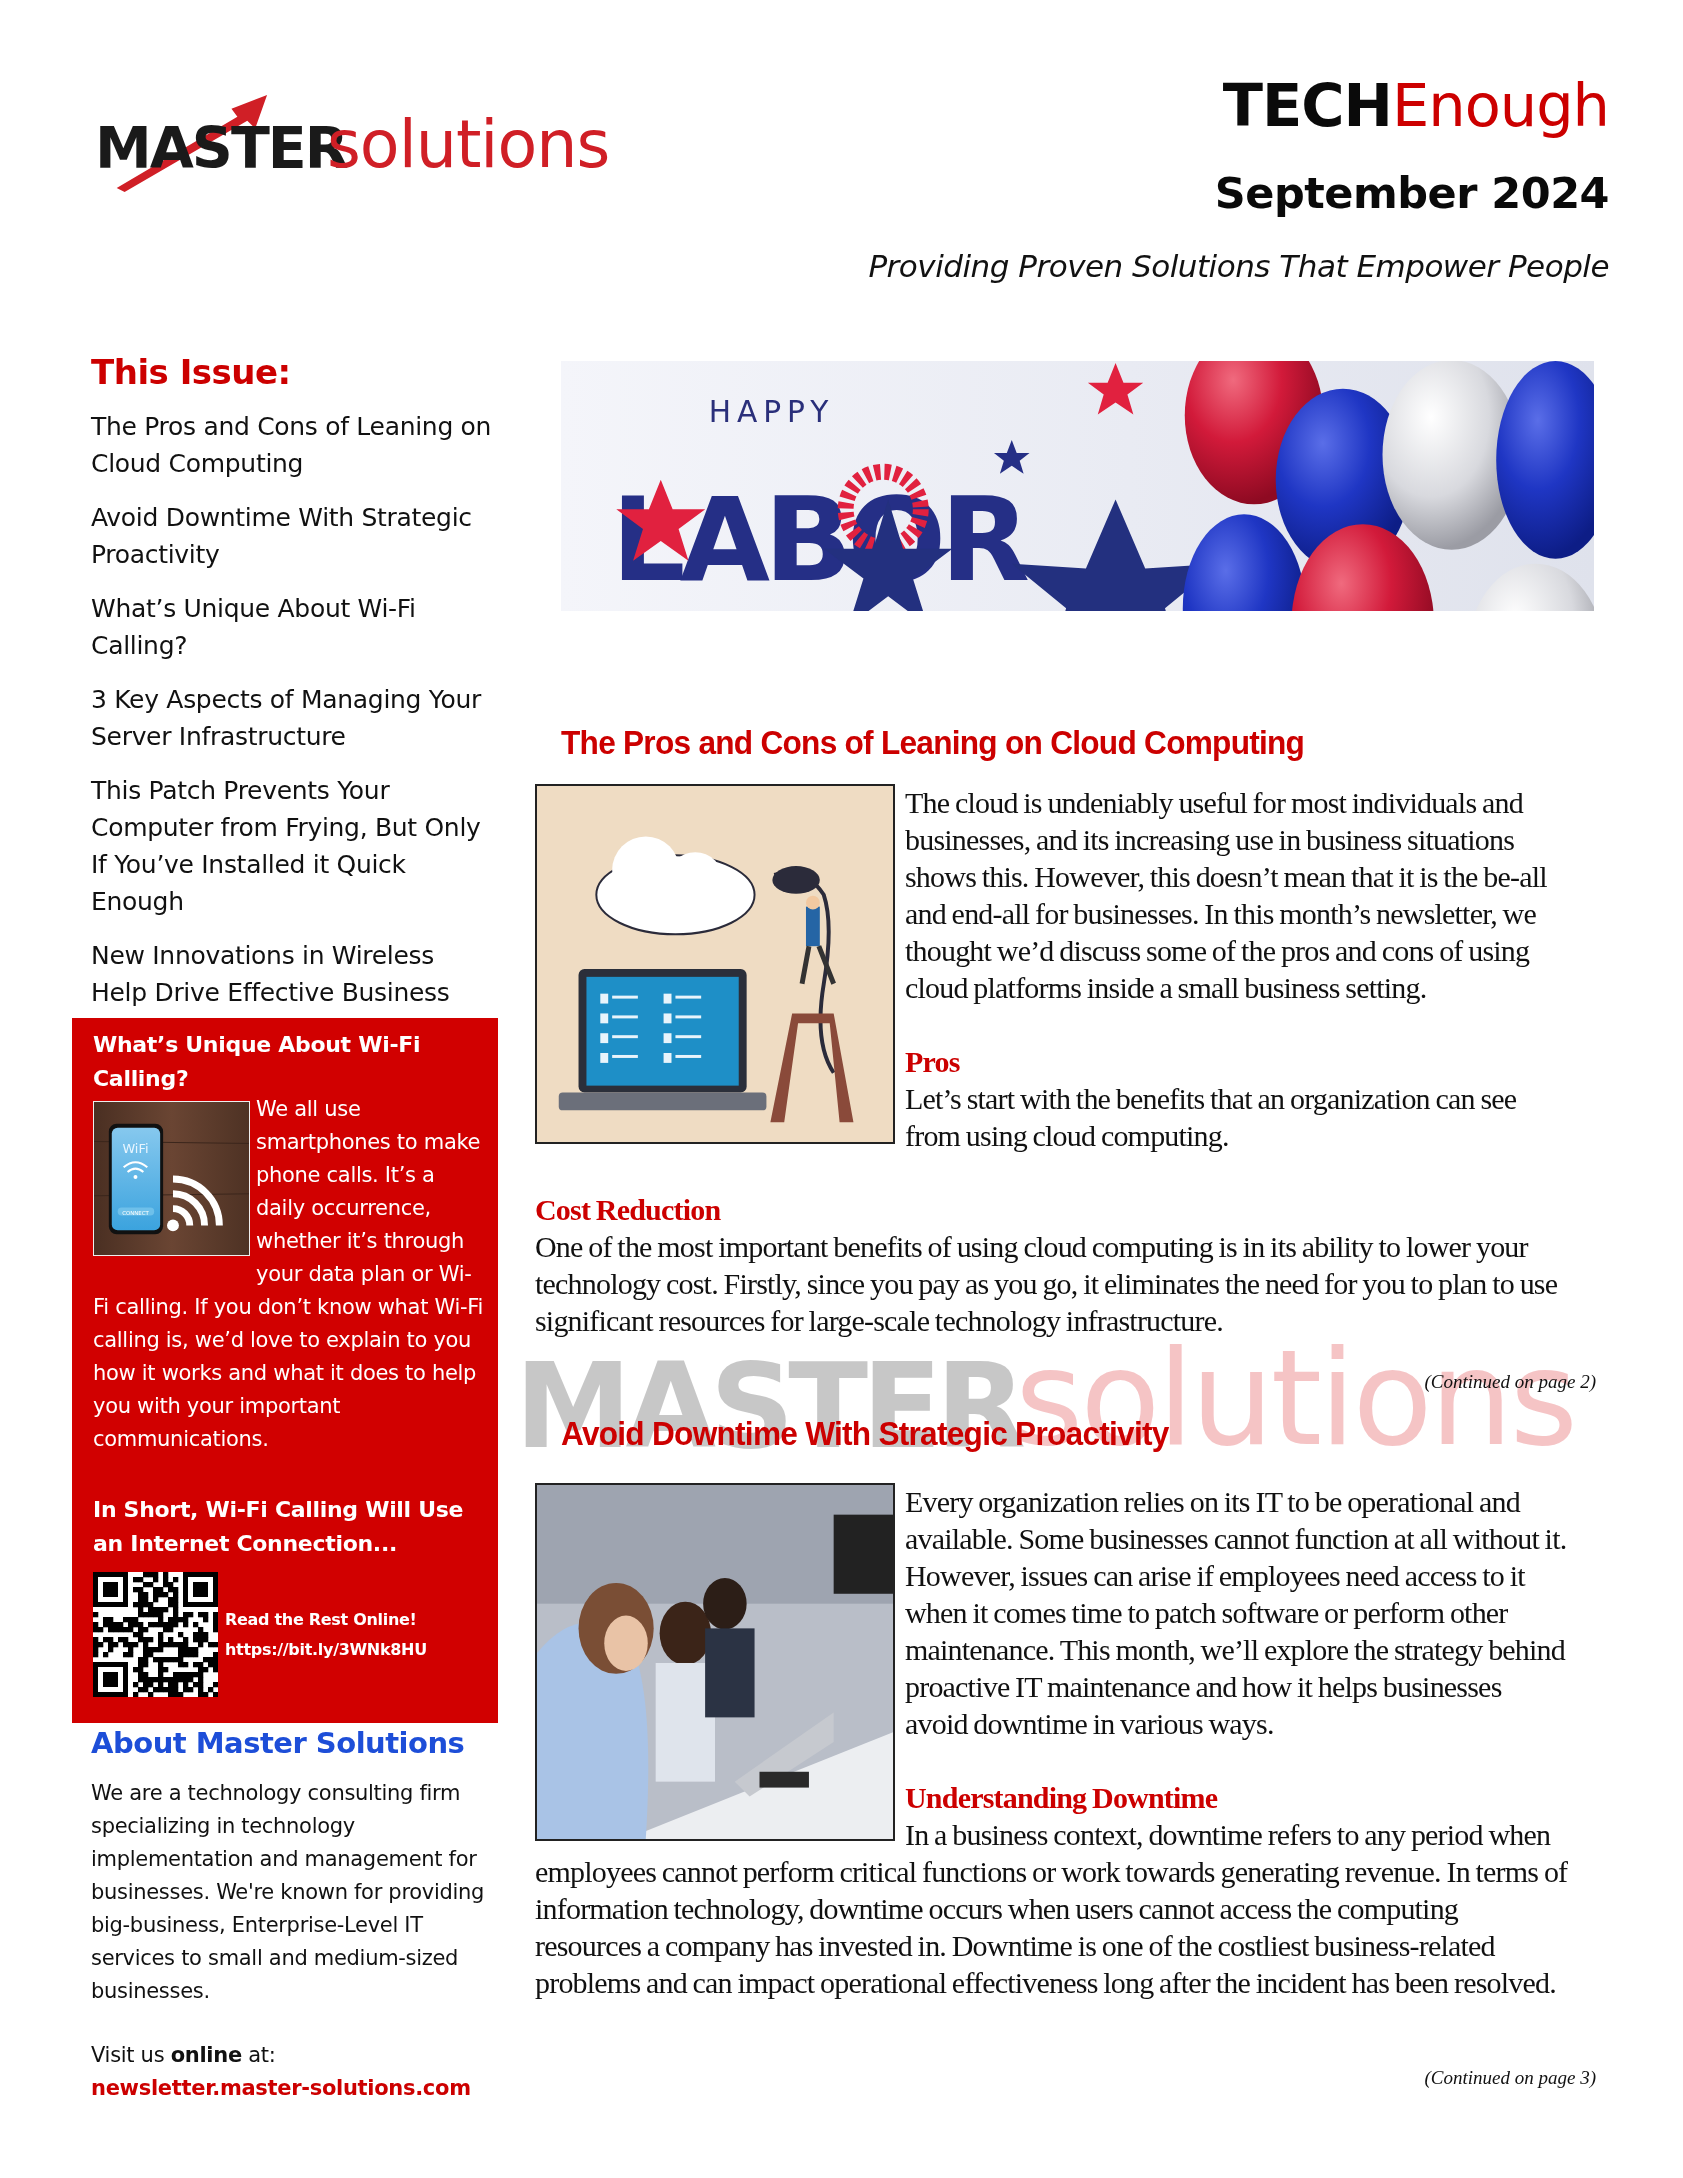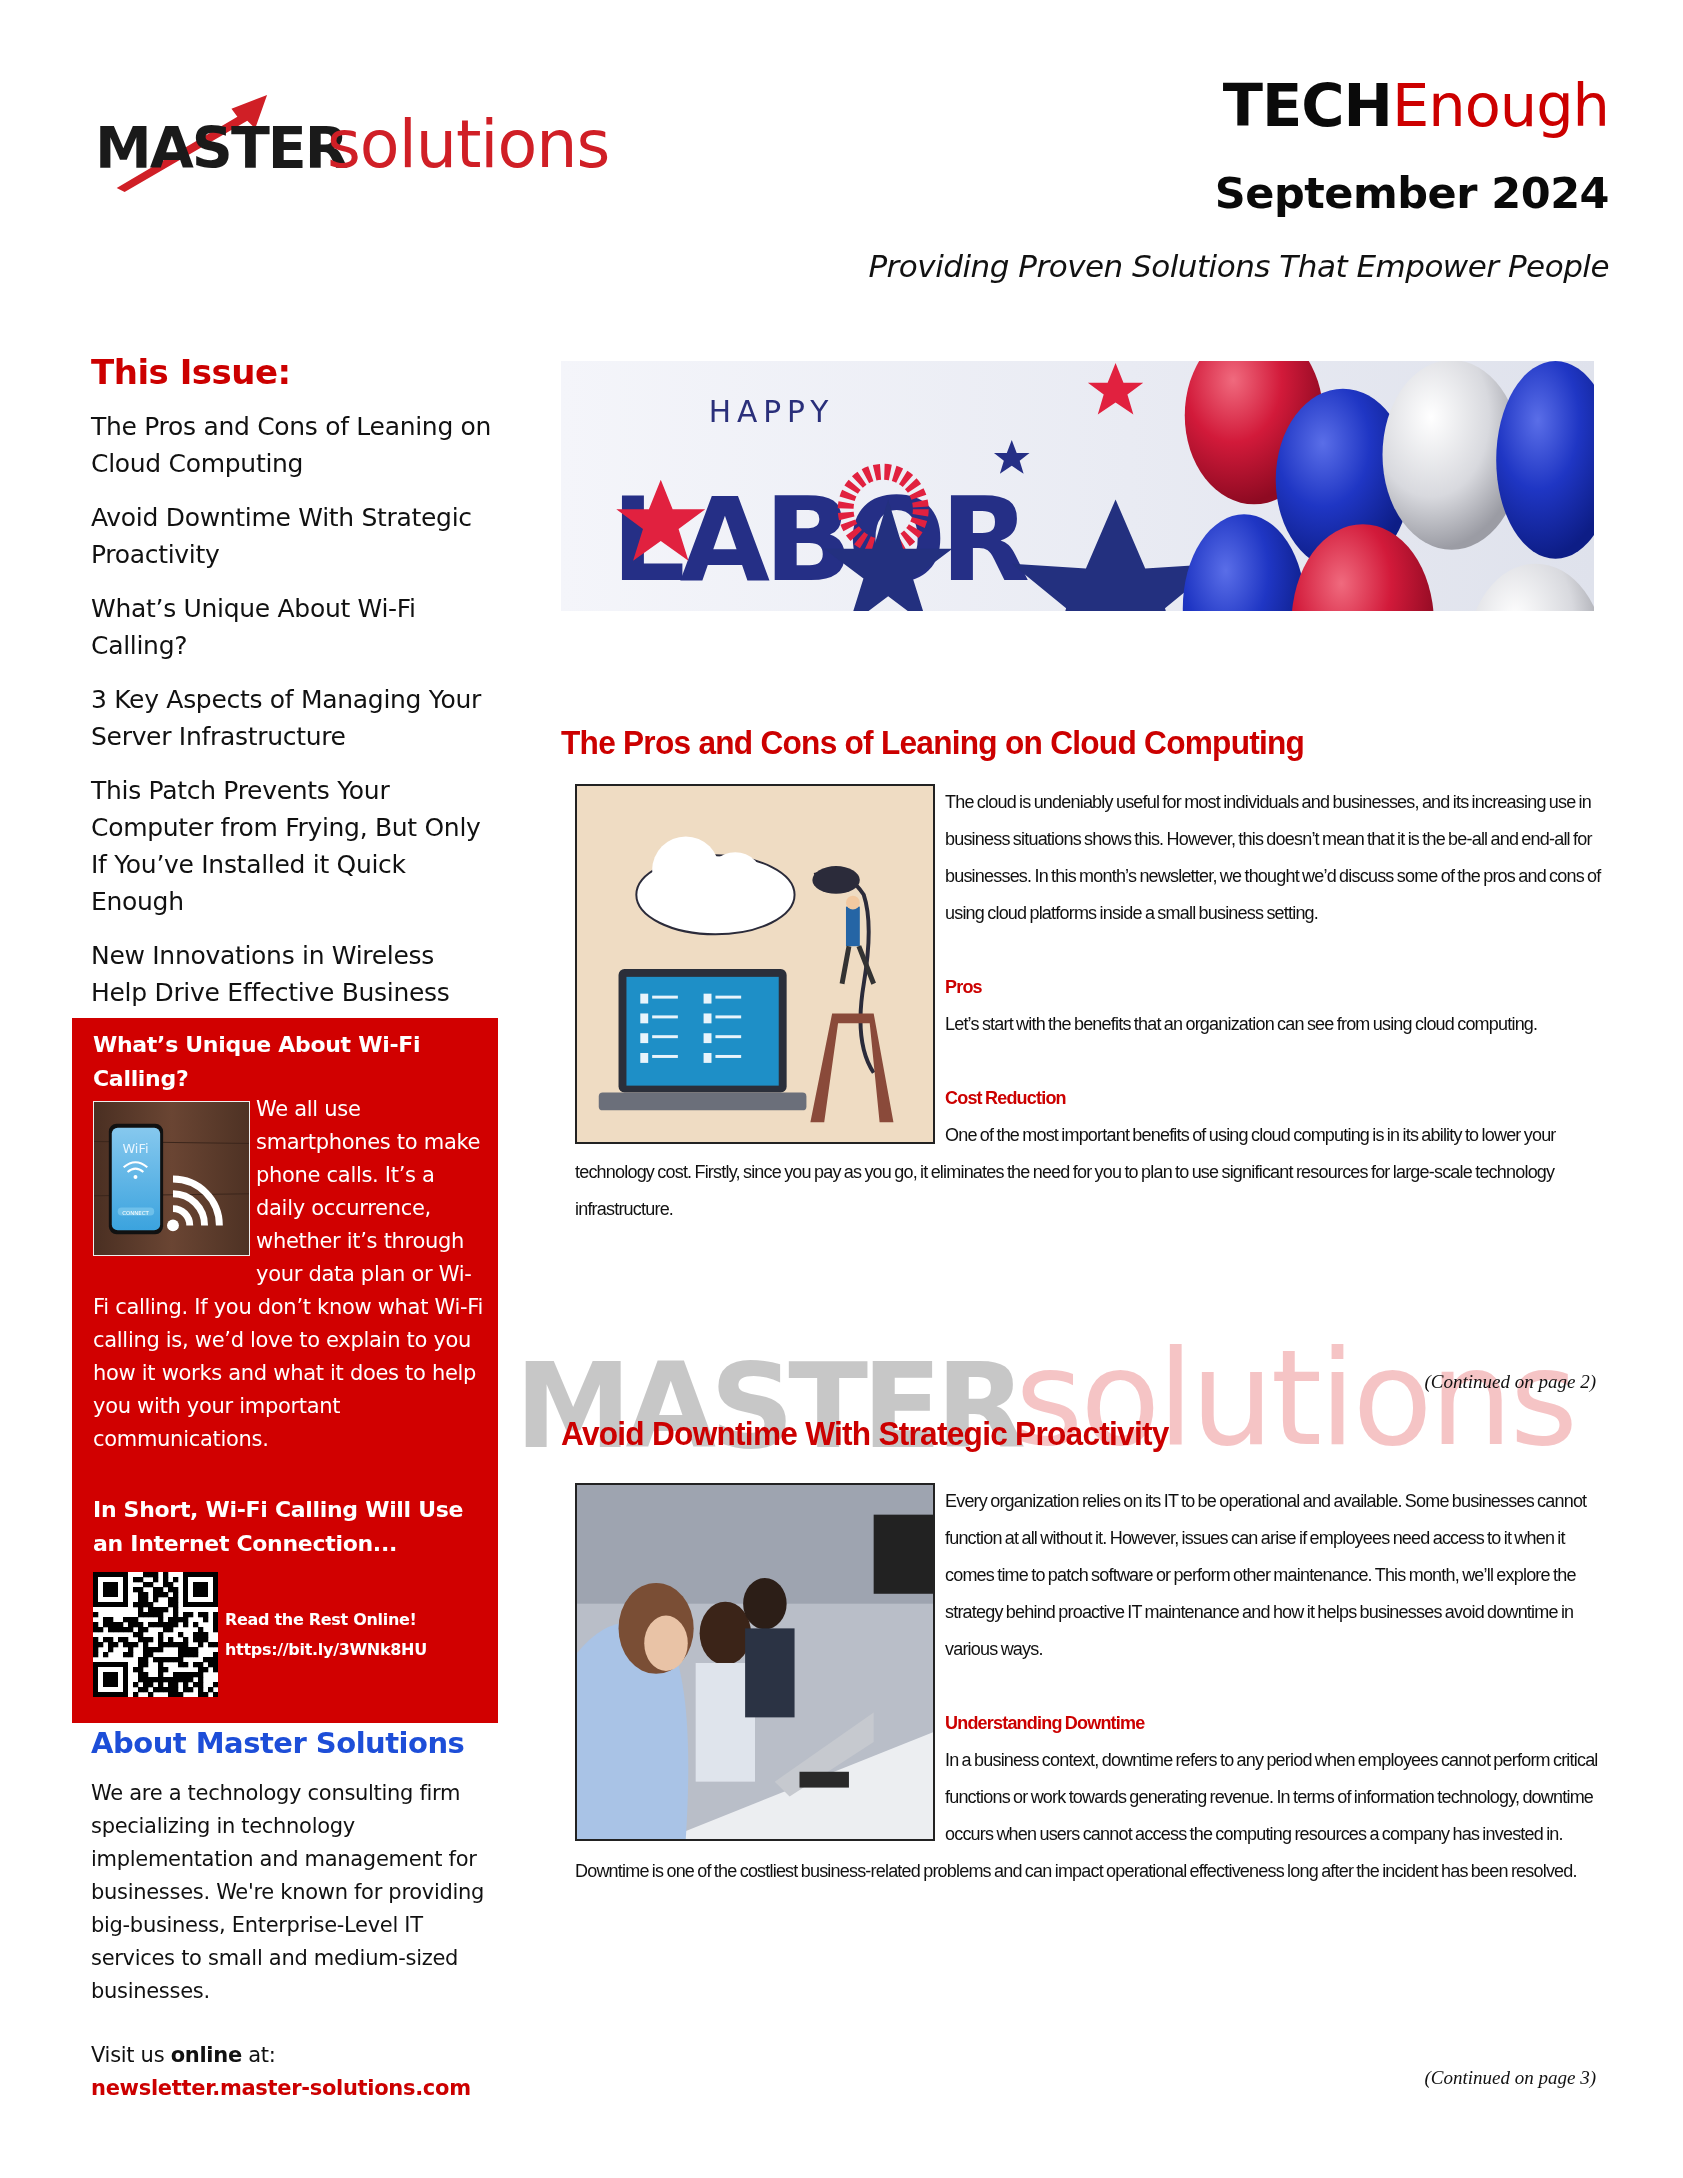--- a/index.html
+++ b/index.html
@@ -39,21 +39,21 @@
   #about-title { left:91px; top:1726px; font-family:"DejaVu Sans", sans-serif; font-weight:bold; font-size:29px; color:#1d4ed8; letter-spacing:-0.5px; }
   #about-body { left:91px; top:1777px; width:416px; font-family:"DejaVu Sans", sans-serif; font-size:21px; line-height:33px; color:#111; letter-spacing:-0.3px; }
   #about-body p { margin:0; }
   #visit { left:91px; top:2039px; width:416px; font-family:"DejaVu Sans", sans-serif; font-size:21px; line-height:33px; letter-spacing:-0.3px; }
   #visit .url { color:#cc0000; font-weight:bold; }
 
   
   #banner { left:561px; top:361px; width:1033px; height:250px; overflow:hidden; background:linear-gradient(90deg,#f4f5fa 0%,#e9ebf3 55%,#dfe2ec 100%); }
 
   .art-title { position:absolute; left:561px; font-family:"Liberation Sans Narrow","Liberation Sans", sans-serif; font-weight:bold; font-size:34px; color:#cc0000; letter-spacing:-0.8px; transform:scaleX(0.93); transform-origin:left; white-space:nowrap; }
-  .art-body { position:absolute; left:575px; width:1033px; font-family:Liberation Sans, sans-serif; font-size:18px; line-height:37px; color:#111; letter-spacing:-0.8px; word-spacing:-1px; }
+  .art-body { position:absolute; left:535px; width:1033px; font-family:Liberation Serif, serif; font-size:30px; line-height:37px; color:#111; letter-spacing:-0.8px; word-spacing:-1px; }
   .art-body .fimg { float:left; width:362px; margin-right:8px; }
   .art-body .sub { color:#cc0000; font-weight:bold; }
   .art-body p { margin:0; }
   .cont { position:absolute; right:87px; font-family:"Liberation Serif", serif; font-style:italic; font-size:19px; color:#111; }
 
   #cloud-img { width:356px; height:356px; border:2px solid #222; background:#efdcc3; position:relative; overflow:hidden; }
   #office-img { width:356px; height:354px; border:2px solid #222; background:#c9ccd3; position:relative; overflow:hidden; }
 
   #watermark { left:515px; top:1346px; width:1109px; height:129px; pointer-events:none; opacity:0.32; }
   #watermark .wm-master { position:absolute; left:0; top:-8px; font-family:"DejaVu Sans", sans-serif; font-weight:bold; font-size:117px; color:#555; letter-spacing:-6px; }

